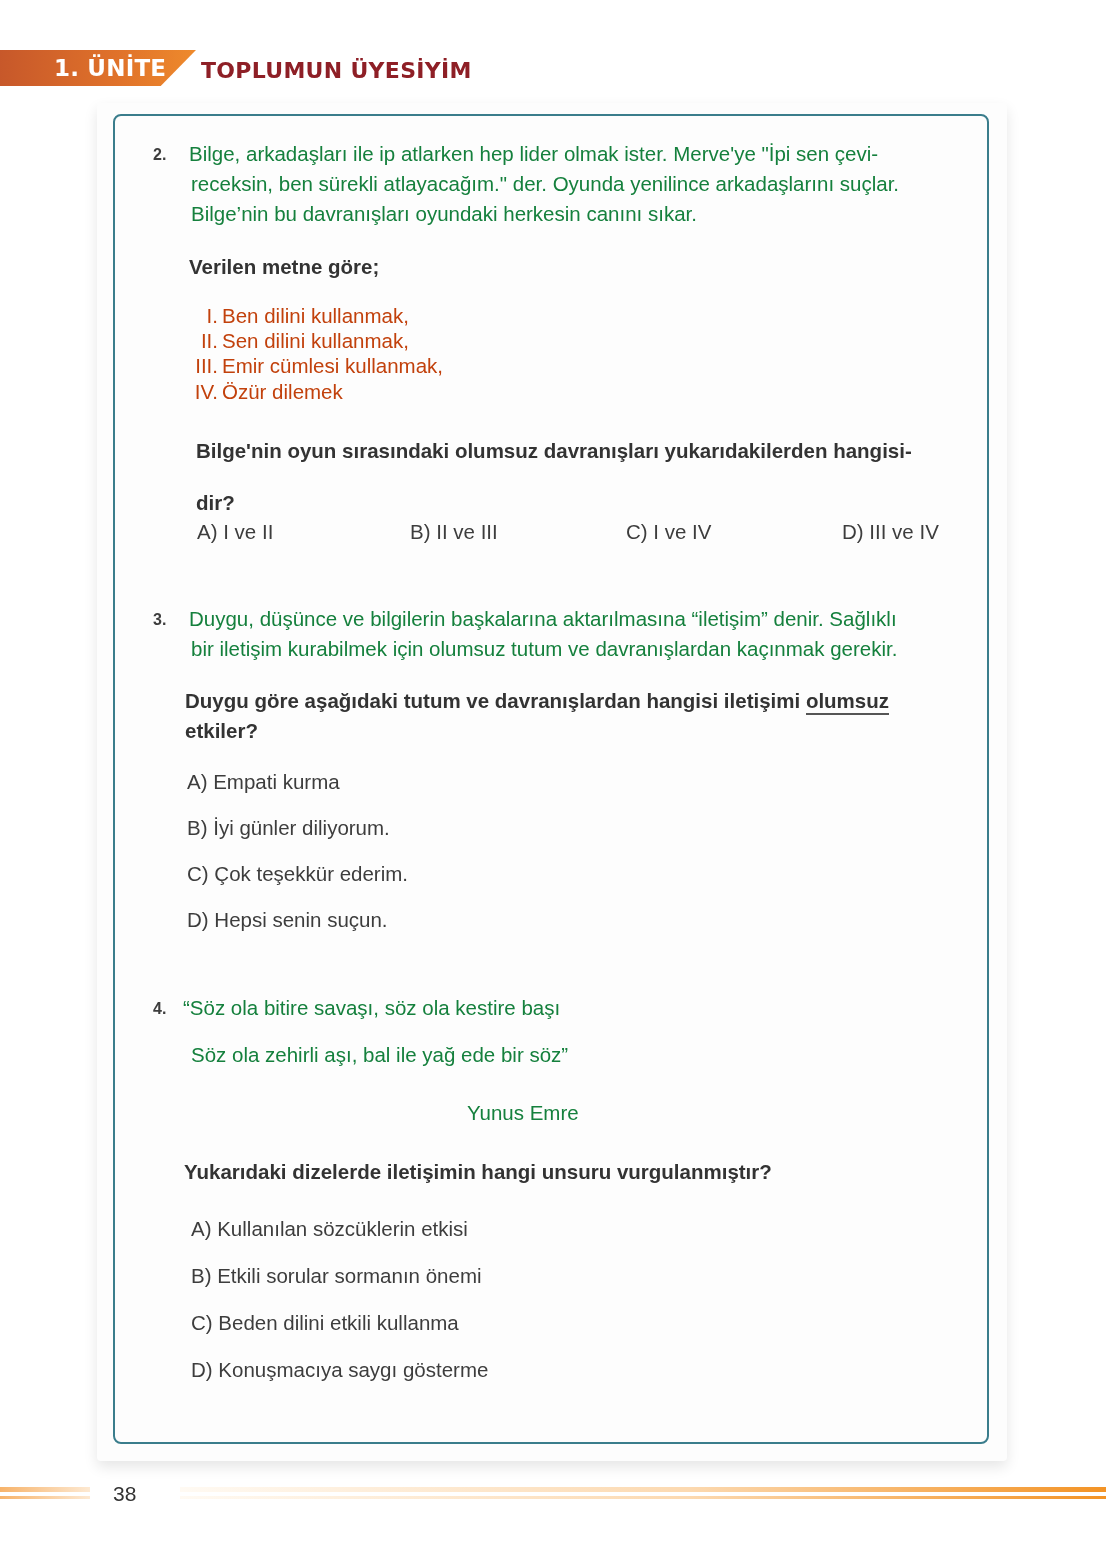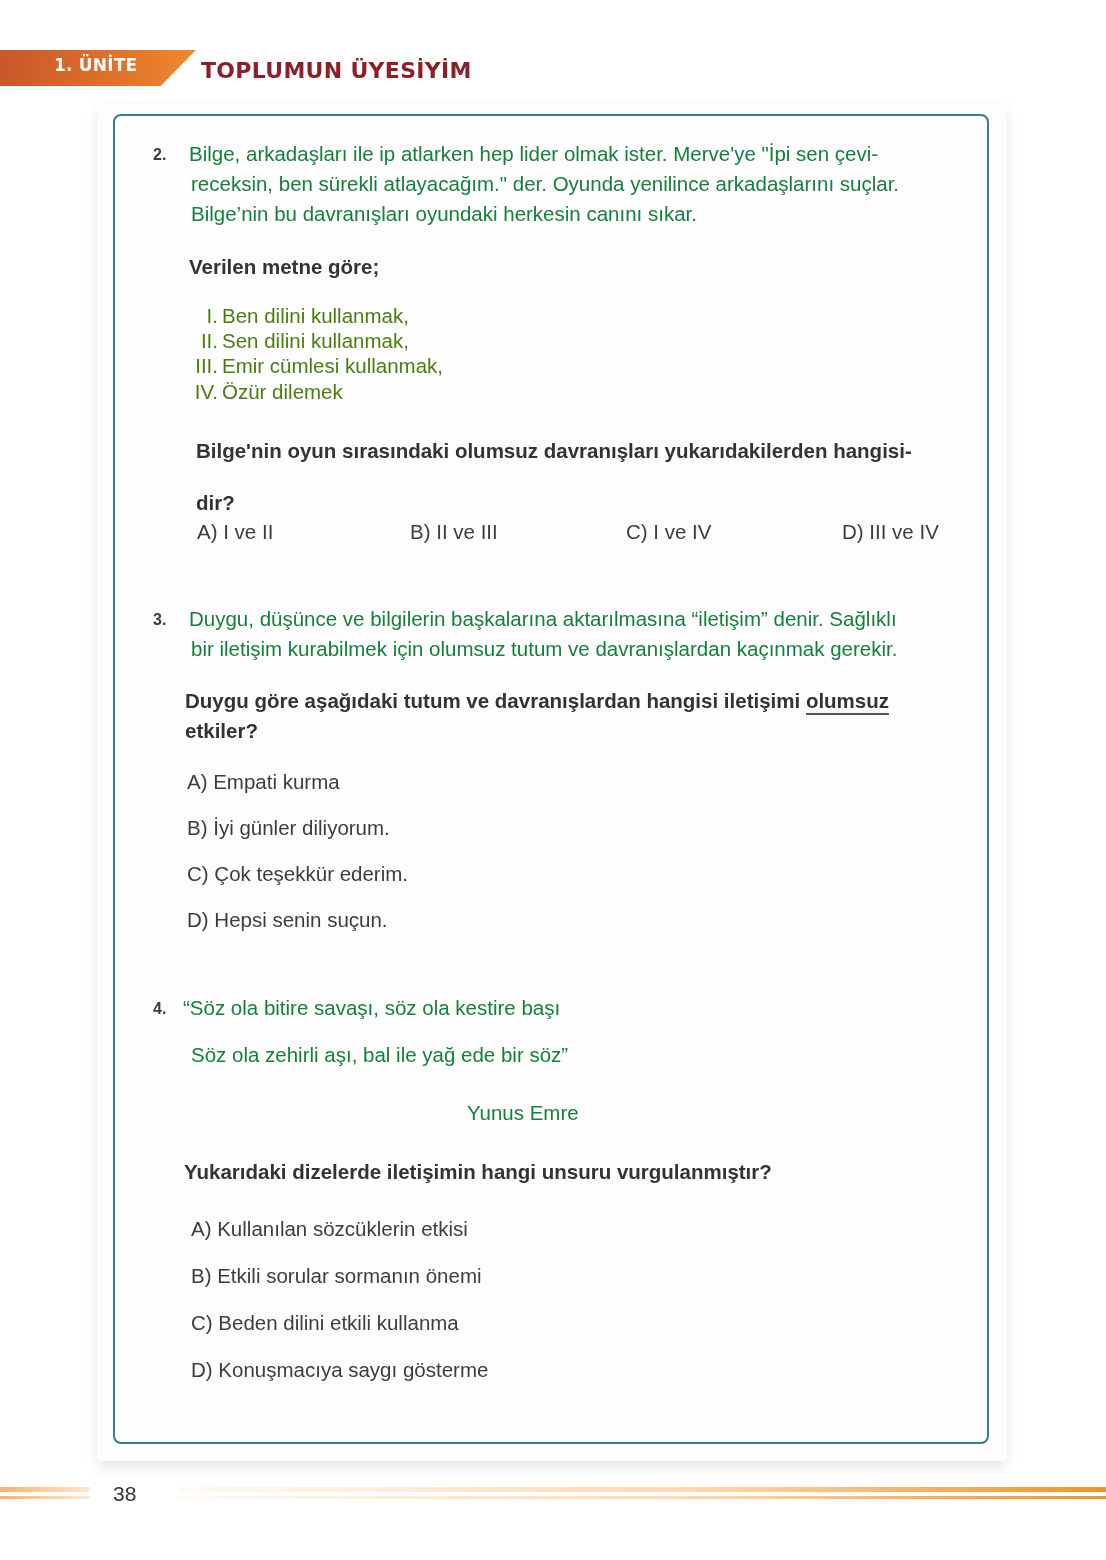--- a/index.html
+++ b/index.html
@@ -1,34 +1,34 @@
 <!DOCTYPE html>
 <html><head>
 <meta charset="utf-8">
 <style>
   html, body { margin:0; padding:0; }
   body { width:1106px; height:1560px; background:#ffffff; position:relative; overflow:hidden;
          font-family:"Liberation Sans", "DejaVu Sans", sans-serif; color:#3a3a3a; }
   .unit-banner { position:absolute; left:0; top:50px; width:196px; height:36px;
     background:linear-gradient(90deg,#c7582a 0%,#e0722a 60%,#ee8a2c 100%);
     clip-path:polygon(0 0,100% 0,82% 100%,0 100%); }
-  .unit-label { position:absolute; left:54px; top:55px; font-size:17px; font-weight:bold; color:#ffffff;
+  .unit-label { position:absolute; left:54px; top:55px; font-size:23px; font-weight:bold; color:#ffffff;
     font-family:"DejaVu Sans", sans-serif; letter-spacing:0.2px; }
   .unit-title { position:absolute; left:201px; top:58px; font-size:22px; font-weight:bold; color:#8e1f26;
     font-family:"DejaVu Sans", sans-serif; letter-spacing:0.3px; }
   .card { position:absolute; left:97px; top:103px; width:910px; height:1358px; background:#fdfdfd;
     box-shadow:0 6px 14px rgba(0,0,0,0.10); border-radius:4px; }
   .frame { position:absolute; left:113px; top:114px; width:876px; height:1330px;
     border:2px solid #3a7d8c; border-radius:8px; box-sizing:border-box; }
   .t { position:absolute; font-size:20.5px; line-height:30px; color:#15803d; white-space:nowrap; }
   .num { position:absolute; font-size:16px; font-weight:bold; color:#3d3d3d; }
   .b { font-weight:bold; color:#333333; }
   .u { border-bottom:2px solid #555; padding-bottom:1px; }
   .opt-row { position:absolute; font-size:20.5px; color:#3d3d3d; white-space:nowrap; }
-  .roman { position:absolute; font-size:20.5px; line-height:25.5px; color:#4d7c0f; white-space:nowrap; }
+  .roman { position:absolute; font-size:20.5px; line-height:25.5px; color:#c2410c; white-space:nowrap; }
   .roman .rn { display:inline-block; width:30px; text-align:right; margin-right:4px; }
   .footer-bar { position:absolute; height:5px; }
   .page-num { position:absolute; left:113px; top:1482px; font-size:21px; color:#333; }
 </style>
 </head>
 <body>
 
 <div class="unit-banner"></div>
 <div class="unit-label">1. ÜNİTE</div>
 <div class="unit-title">TOPLUMUN ÜYESİYİM</div>

